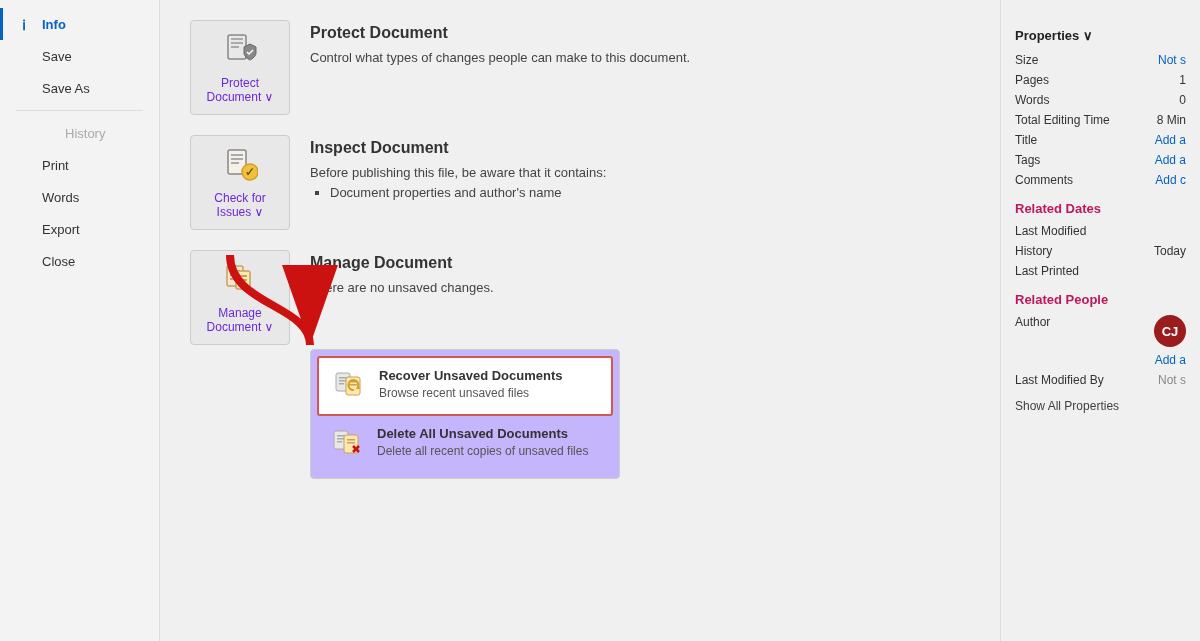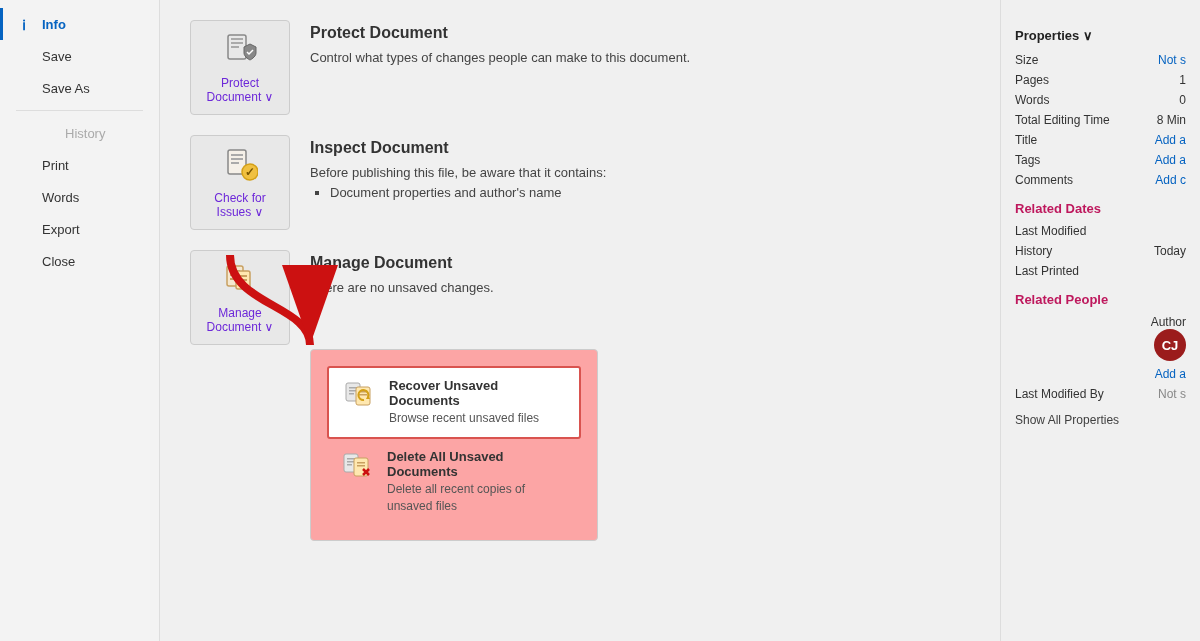--- a/index.html
+++ b/index.html
@@ -121,25 +121,25 @@
     .section-desc ul {
       margin-left: 20px;
       margin-top: 0;
       list-style: square;
     }
     .section-desc ul li { font-size: 13px; color: #444; }
 
     
     .manage-dropdown-area {
       margin-left: 120px;
-      background: #fca5a5;
+      background: #c4b5fd;
       border: 1px solid #ccc;
       border-radius: 4px;
-      padding: 16px;
-      width: 288px;
+      padding: 6px;
+      width: 310px;
     }
 
     .dropdown-item {
       display: flex;
       align-items: flex-start;
       padding: 10px 14px;
       cursor: pointer;
       gap: 10px;
       border-radius: 3px;
     }
@@ -463,21 +463,21 @@
     <span class="prop-label">History</span>
     <span class="prop-value black">Today</span>
   </div>
   <div class="prop-row">
     <span class="prop-label">Last Printed</span>
     <span class="prop-value"></span>
   </div>
 
   <div class="section-heading">Related People</div>
 
-  <div class="prop-row" style="align-items:flex-end;flex-direction:column;">
+  <div class="prop-row" style="align-items:flex-start;">
     <span class="prop-label">Author</span>
     <div class="avatar">CJ</div>
   </div>
   <div class="prop-row">
     <span style="flex:1"></span>
     <span class="prop-value">Add a</span>
   </div>
 
   <div class="prop-row" style="">
     <span class="prop-label">Last Modified By</span>

